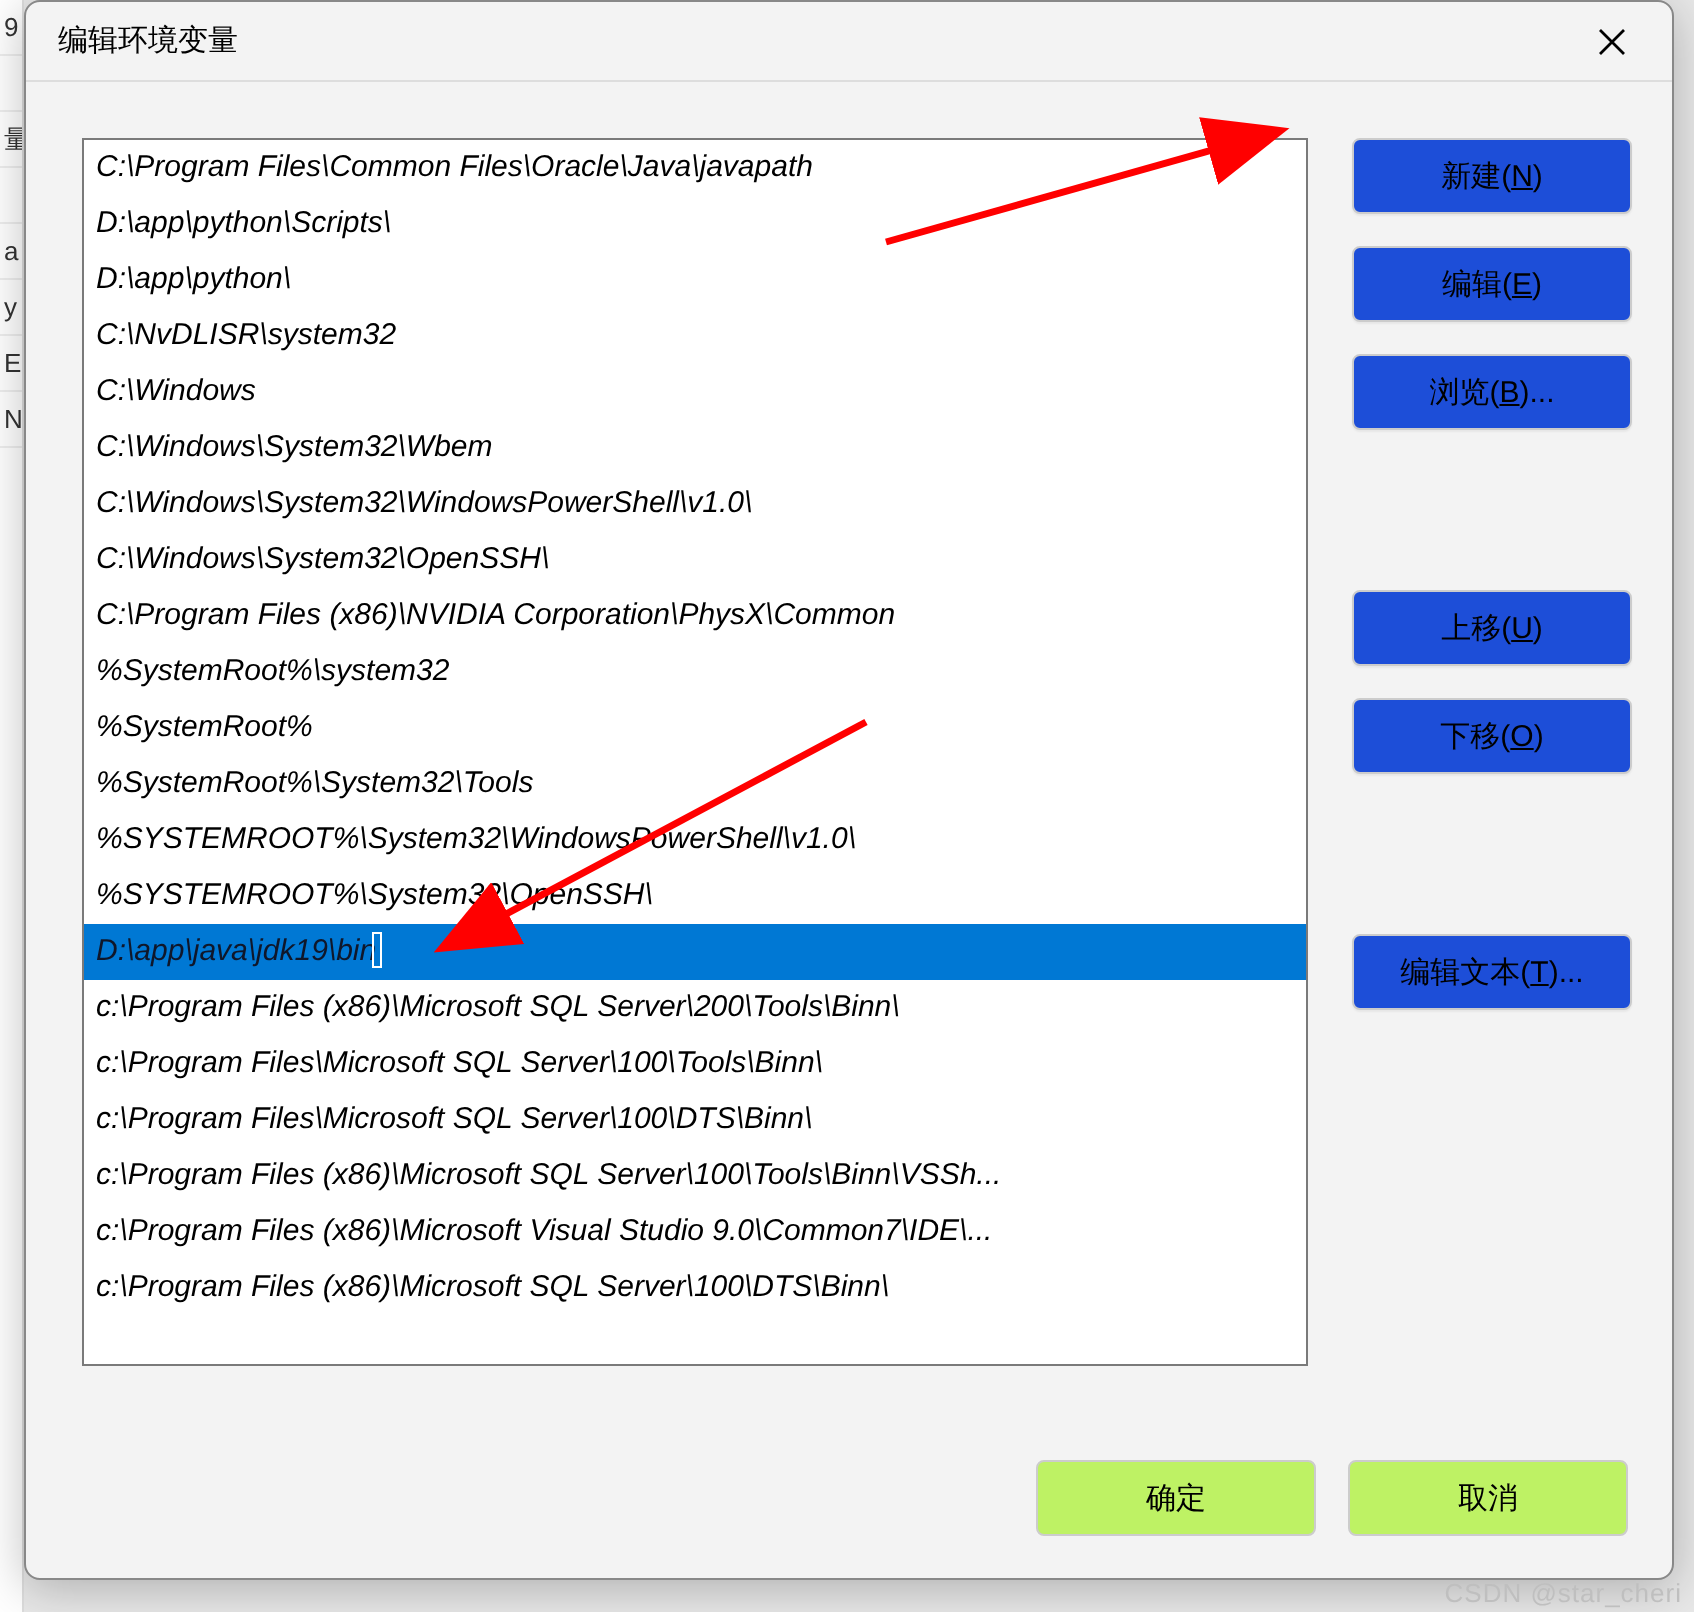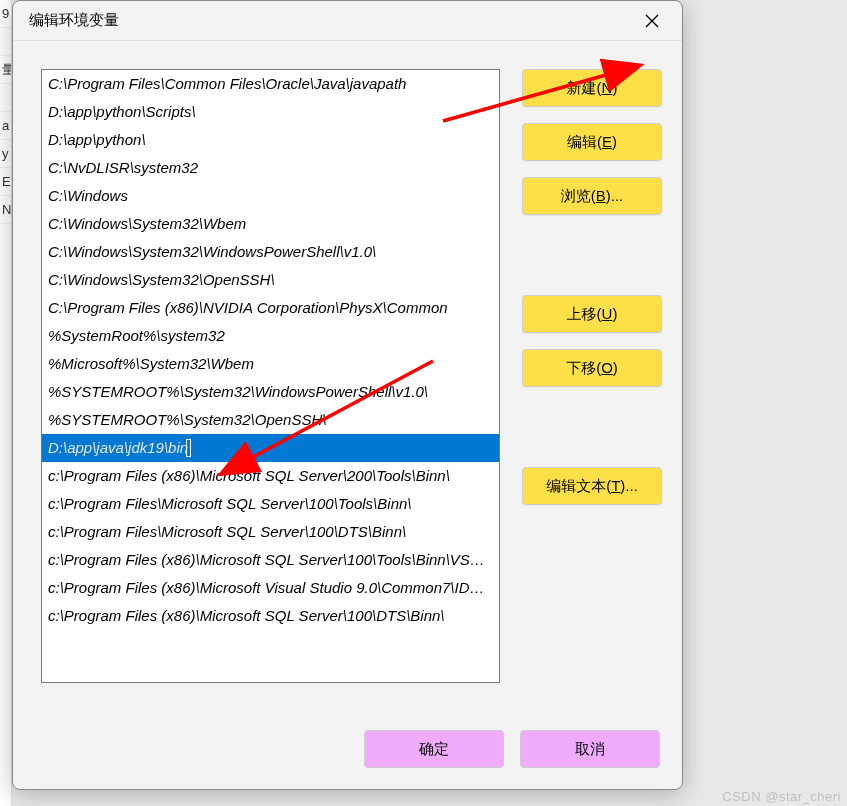--- a/index.html
+++ b/index.html
@@ -31,21 +31,21 @@
       font-size: 13px;
       color: #333;
       padding-left: 2px;
       line-height: 28px;
       overflow: hidden;
     }
     .dialog {
       position: absolute;
       left: 12px;
       top: 0;
-      width: 671px;
+      width: 825px;
       height: 790px;
       background: #f3f3f3;
       border: 1px solid #888;
       border-radius: 8px;
       box-shadow: 0 4px 24px rgba(0,0,0,0.25);
       display: flex;
       flex-direction: column;
     }
     .titlebar {
       height: 40px;
@@ -91,41 +91,41 @@
       font-size: 15px;
       color: #000;
       white-space: nowrap;
       overflow: hidden;
       text-overflow: ellipsis;
       cursor: default;
       font-style: italic;
     }
     .list-item.selected {
       background: #0078d4;
-      color: #e5e5e5;
+      color: #0f172a;
     }
     .list-item.selected .cursor-box {
       display: inline-block;
       width: 5px;
       height: 18px;
       border: 1px solid #fff;
       vertical-align: middle;
       margin-left: -2px;
       margin-top: -2px;
     }
     .btn-column {
       width: 140px;
       display: flex;
       flex-direction: column;
       gap: 16px;
     }
     .btn-spacer-large { height: 48px; }
     .win-button {
       height: 38px;
-      background: #fde047;
+      background: #1d4ed8;
       border: 1px solid #ccc;
       border-radius: 4px;
       font-size: 15px;
       color: #000;
       cursor: pointer;
       font-family: inherit;
       box-shadow: 0 1px 1px rgba(0,0,0,0.05);
     }
     .win-button u { text-decoration: underline; }
 
@@ -133,21 +133,21 @@
       height: 70px;
       display: flex;
       justify-content: flex-end;
       align-items: center;
       gap: 16px;
       padding: 0 22px 10px 0;
     }
     .footer-btn {
       width: 140px;
       height: 38px;
-      background: #f0abfc;
+      background: #bef264;
       border: 1px solid #ccc;
       border-radius: 4px;
       font-size: 15px;
       cursor: pointer;
       font-family: inherit;
     }
     .annotation-svg {
       position: absolute;
       left: 0;
       top: 0;
@@ -194,21 +194,22 @@
         <div class="list-item">C:\Program Files\Common Files\Oracle\Java\javapath</div>
         <div class="list-item">D:\app\python\Scripts\</div>
         <div class="list-item">D:\app\python\</div>
         <div class="list-item">C:\NvDLISR\system32</div>
         <div class="list-item">C:\Windows</div>
         <div class="list-item">C:\Windows\System32\Wbem</div>
         <div class="list-item">C:\Windows\System32\WindowsPowerShell\v1.0\</div>
         <div class="list-item">C:\Windows\System32\OpenSSH\</div>
         <div class="list-item">C:\Program Files (x86)\NVIDIA Corporation\PhysX\Common</div>
         <div class="list-item">%SystemRoot%\system32</div>
-        <div class="list-item">%Microsoft%\System32\Wbem</div>
+        <div class="list-item">%SystemRoot%</div>
+        <div class="list-item">%SystemRoot%\System32\Tools</div>
         <div class="list-item">%SYSTEMROOT%\System32\WindowsPowerShell\v1.0\</div>
         <div class="list-item">%SYSTEMROOT%\System32\OpenSSH\</div>
         <div class="list-item selected">D:\app\java\jdk19\bin<span class="cursor-box"></span></div>
         <div class="list-item">c:\Program Files (x86)\Microsoft SQL Server\200\Tools\Binn\</div>
         <div class="list-item">c:\Program Files\Microsoft SQL Server\100\Tools\Binn\</div>
         <div class="list-item">c:\Program Files\Microsoft SQL Server\100\DTS\Binn\</div>
         <div class="list-item">c:\Program Files (x86)\Microsoft SQL Server\100\Tools\Binn\VSSh...</div>
         <div class="list-item">c:\Program Files (x86)\Microsoft Visual Studio 9.0\Common7\IDE\...</div>
         <div class="list-item">c:\Program Files (x86)\Microsoft SQL Server\100\DTS\Binn\</div>
       </div>

